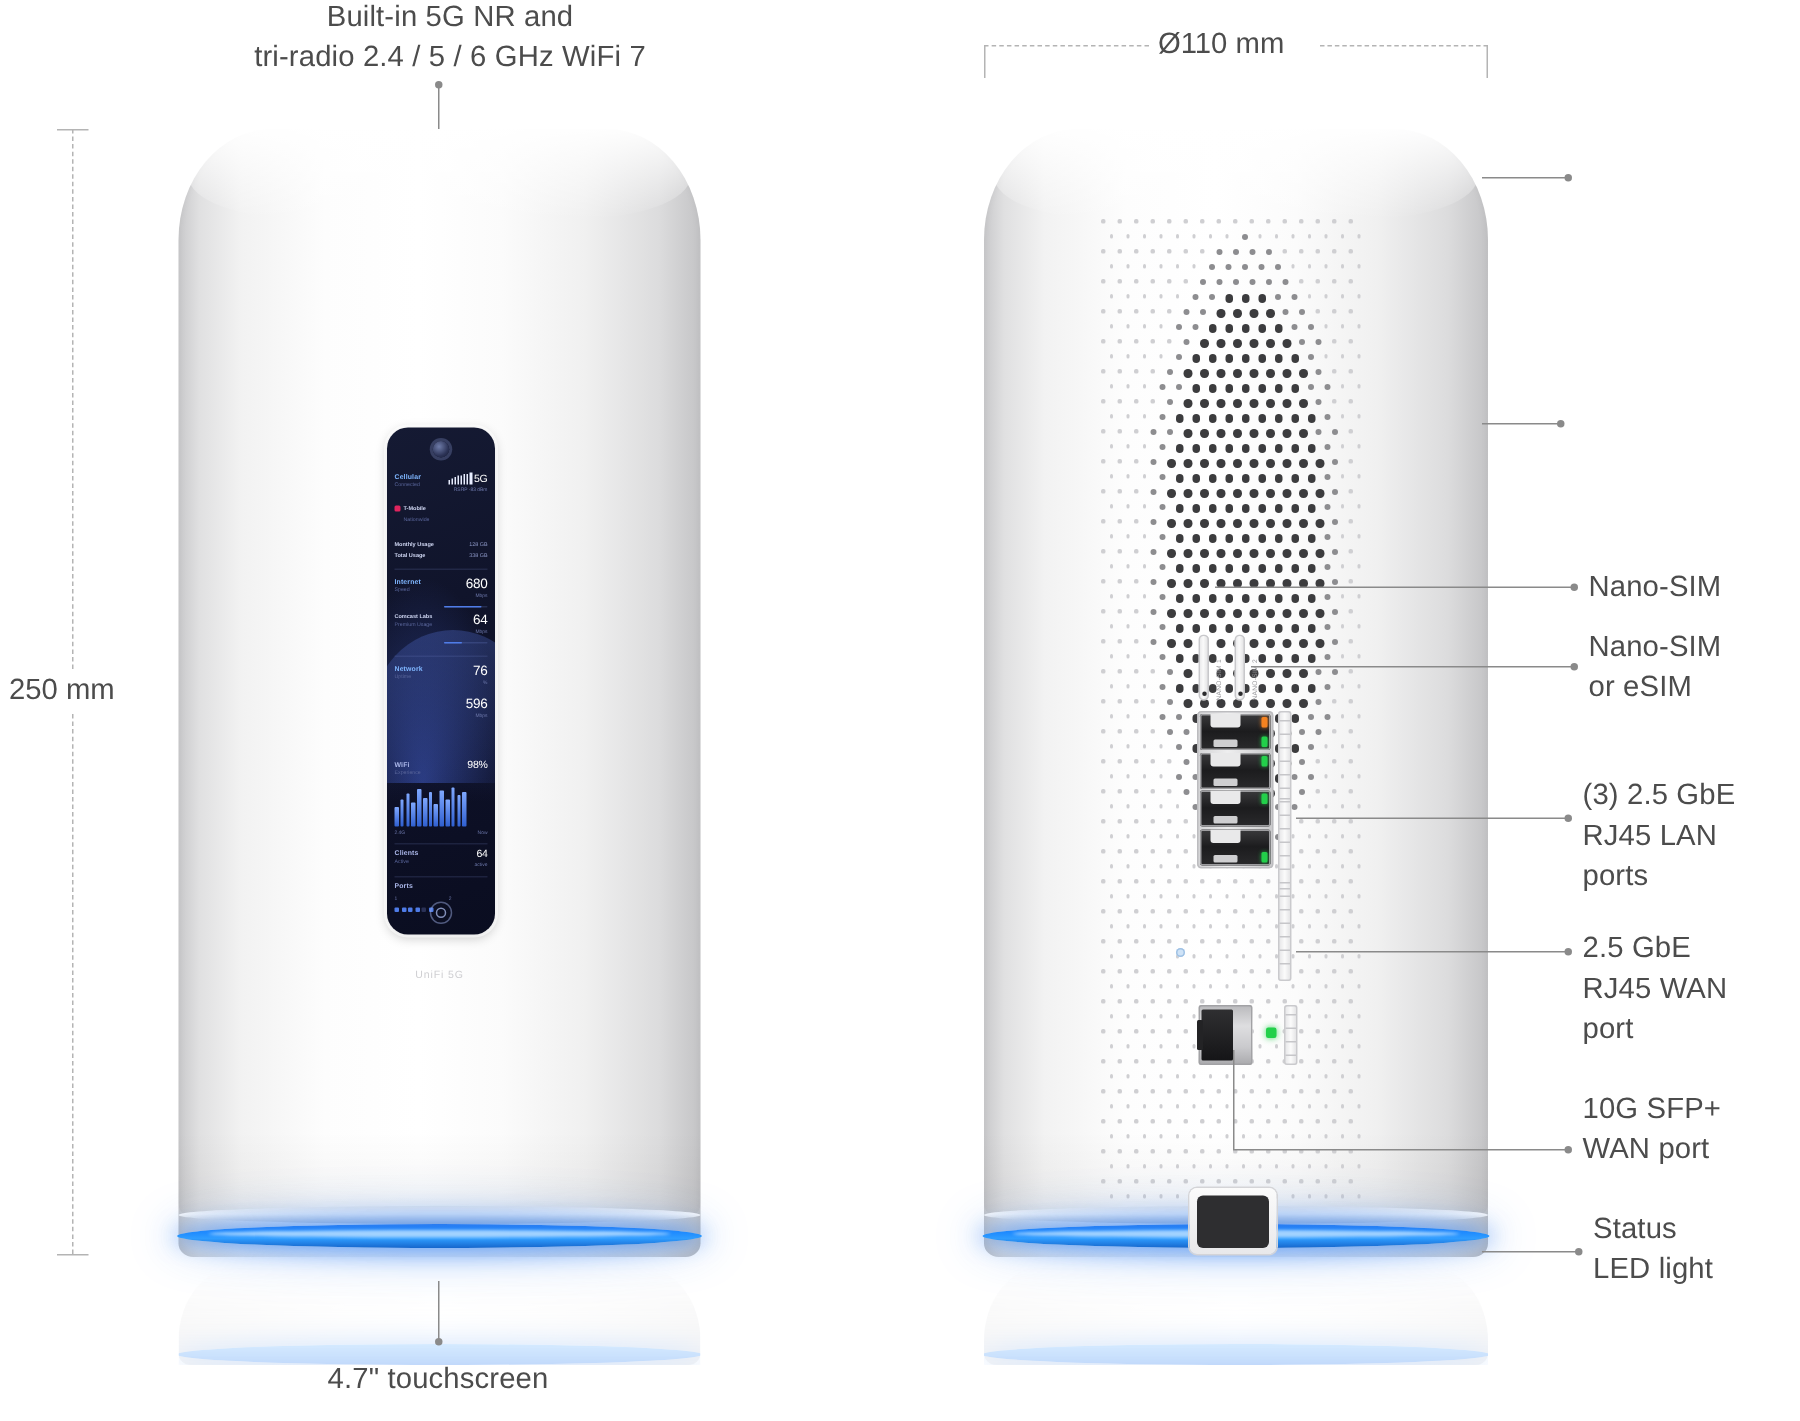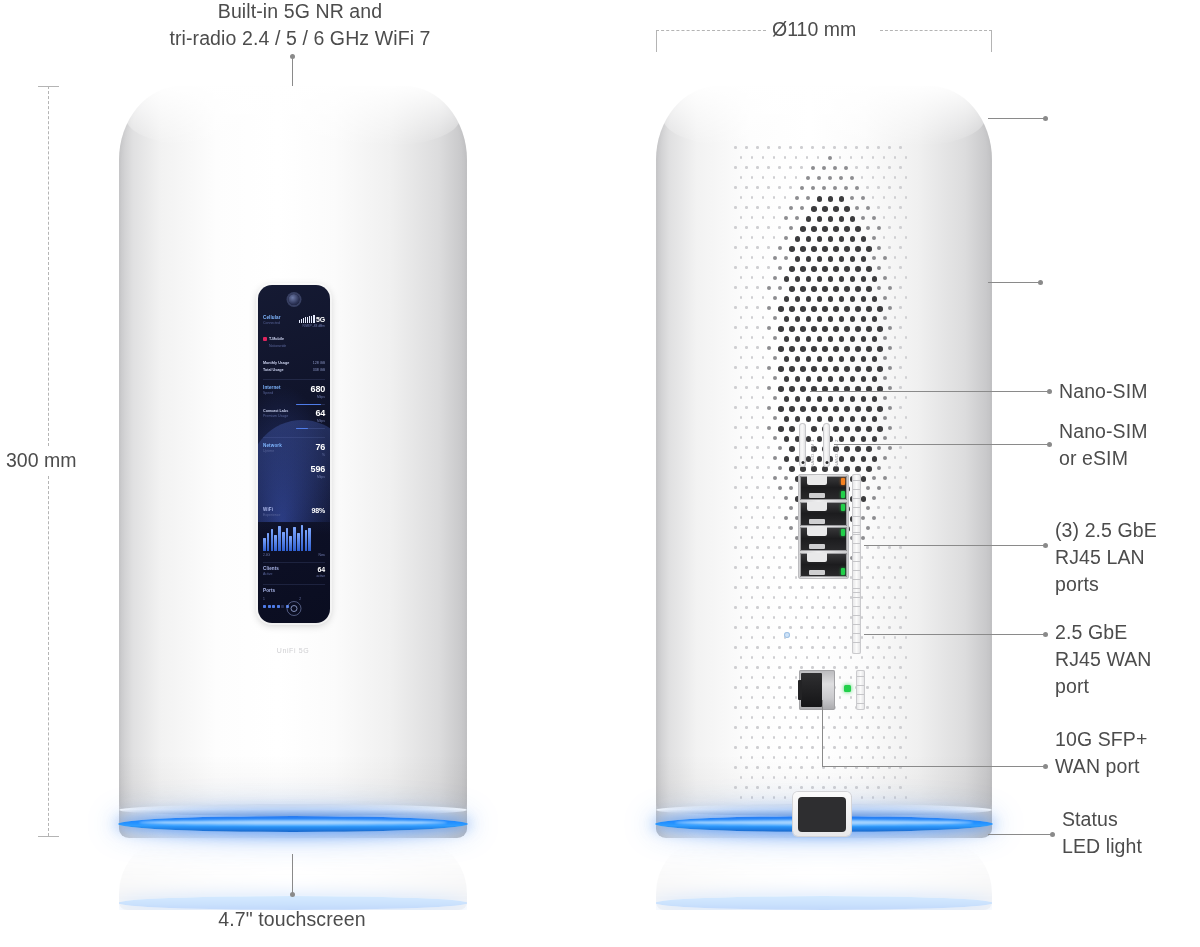--- a/index.html
+++ b/index.html
@@ -116,21 +116,21 @@
     box-shadow:0 0 0 2px rgba(120,135,190,.35);
   }
   .row{position:absolute;left:5px;right:5px;display:flex;align-items:flex-start;justify-content:space-between;}
   .rl{display:flex;flex-direction:column;gap:1px;}
   .rr{display:flex;flex-direction:column;align-items:flex-end;gap:1px;}
   .t-head{font-size:4.6px;font-weight:700;color:#7fb6ff;letter-spacing:.1px;line-height:5px;}
   .t-head.w{color:#aab6e8;}
   .t-sub{font-size:3.5px;color:#59659a;line-height:4px;}
   .t-lab{font-size:3.7px;color:#cdd4f0;font-weight:600;line-height:4.3px;}
   .t-val{font-size:3.6px;color:#8e99c8;line-height:4.3px;}
-  .t-big{font-size:9px;font-weight:700;color:#ffffff;line-height:9px;letter-spacing:-.2px;}
+  .t-big{font-size:9px;font-weight:400;color:#ffffff;line-height:9px;letter-spacing:-.2px;}
   .t-unit{font-size:3.3px;color:#6d78ab;line-height:4px;}
   .divider{position:absolute;left:5px;right:5px;height:1px;background:rgba(120,135,200,.17);}
   .sig-bars{display:flex;align-items:flex-end;gap:.8px;height:8px;}
   .sig-bars i{display:block;width:1.3px;background:#e8edff;}
   .chip{display:inline-block;width:4px;height:4px;border-radius:1px;background:#e0245e;}
   .bar-graph{position:absolute;display:flex;align-items:flex-end;gap:1.2px;}
   .bar-graph i{display:block;width:2.6px;border-radius:.6px;background:linear-gradient(to top,#2f5fd0,#7fa8ff);}
   .prog{position:absolute;height:1.4px;border-radius:1px;background:rgba(120,140,220,.22);}
   .prog b{display:block;height:100%;border-radius:1px;background:#4f7ce8;}
   .ports-dots{position:absolute;display:flex;gap:1.6px;}
@@ -218,21 +218,21 @@
 
   <div class="callout center" style="left:40px;top:-2px;width:520px;">Built-in 5G NR and
 tri-radio 2.4 / 5 / 6 GHz WiFi 7</div>
   <div class="lead-v" style="left:292px;top:56px;height:36px;"></div>
   <div class="dot" style="left:290px;top:54px;"></div>
 
   <div class="dash-v" style="left:48px;top:86px;height:360px;"></div>
   <div class="dash-v" style="left:48px;top:476px;height:360px;"></div>
   <div class="tick" style="left:38px;top:86px;width:21px;height:1px;"></div>
   <div class="tick" style="left:38px;top:836px;width:21px;height:1px;"></div>
-  <div class="dim-label" style="left:6px;top:447px;">300 mm</div>
+  <div class="dim-label" style="left:6px;top:447px;">250 mm</div>
 
   <div class="dash-h" style="left:656px;top:30px;width:110px;"></div>
   <div class="dash-h" style="left:880px;top:30px;width:112px;"></div>
   <div class="tick" style="left:656px;top:30px;width:1px;height:22px;"></div>
   <div class="tick" style="left:991px;top:30px;width:1px;height:22px;"></div>
   <div class="dim-label" style="left:772px;top:16px;">Ø110 mm</div>
 
   <div class="device" style="left:119px;top:86px;width:348px;height:752px;">
     <div class="body-shell"></div>
     <div class="body-top-hl"></div>

